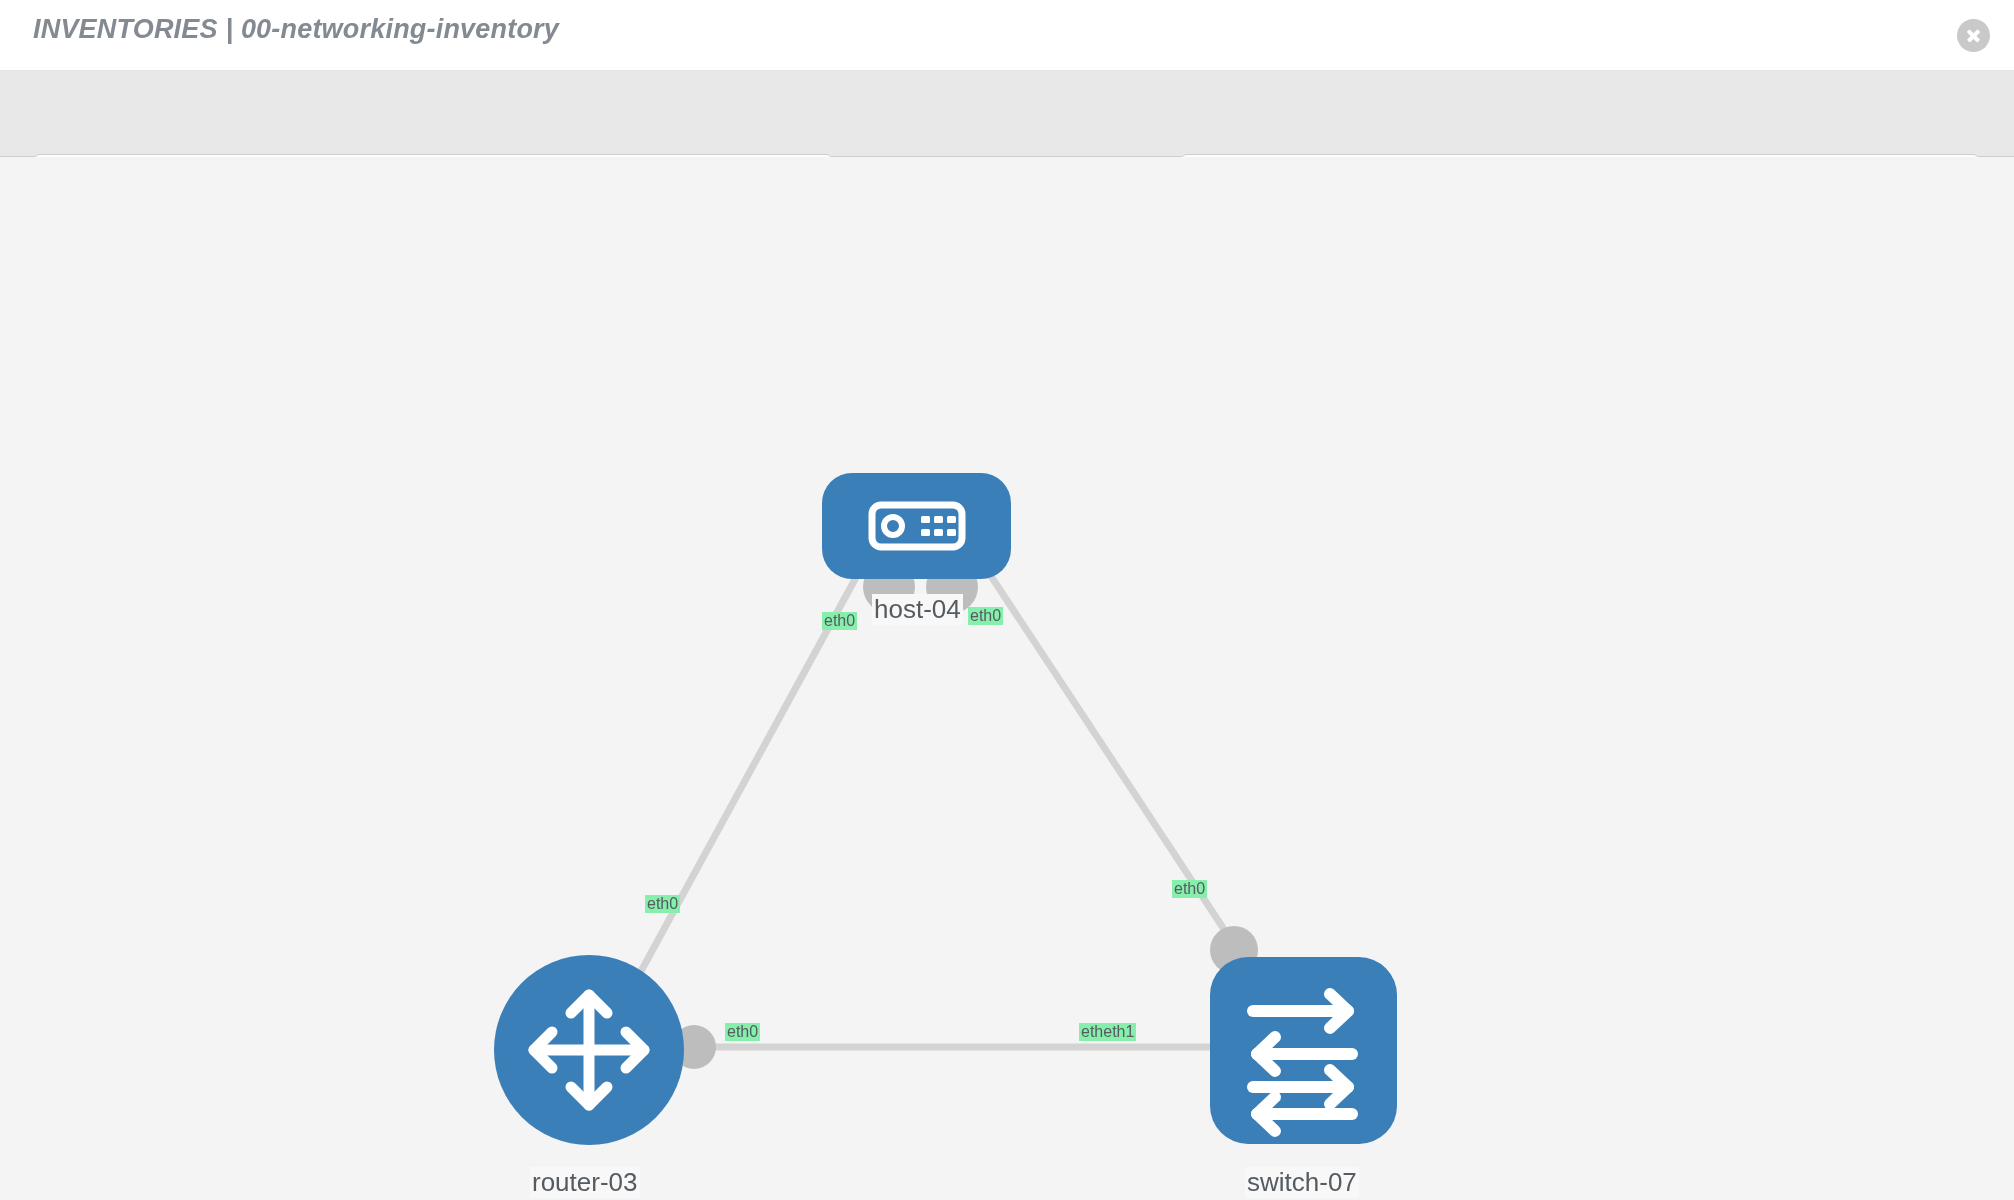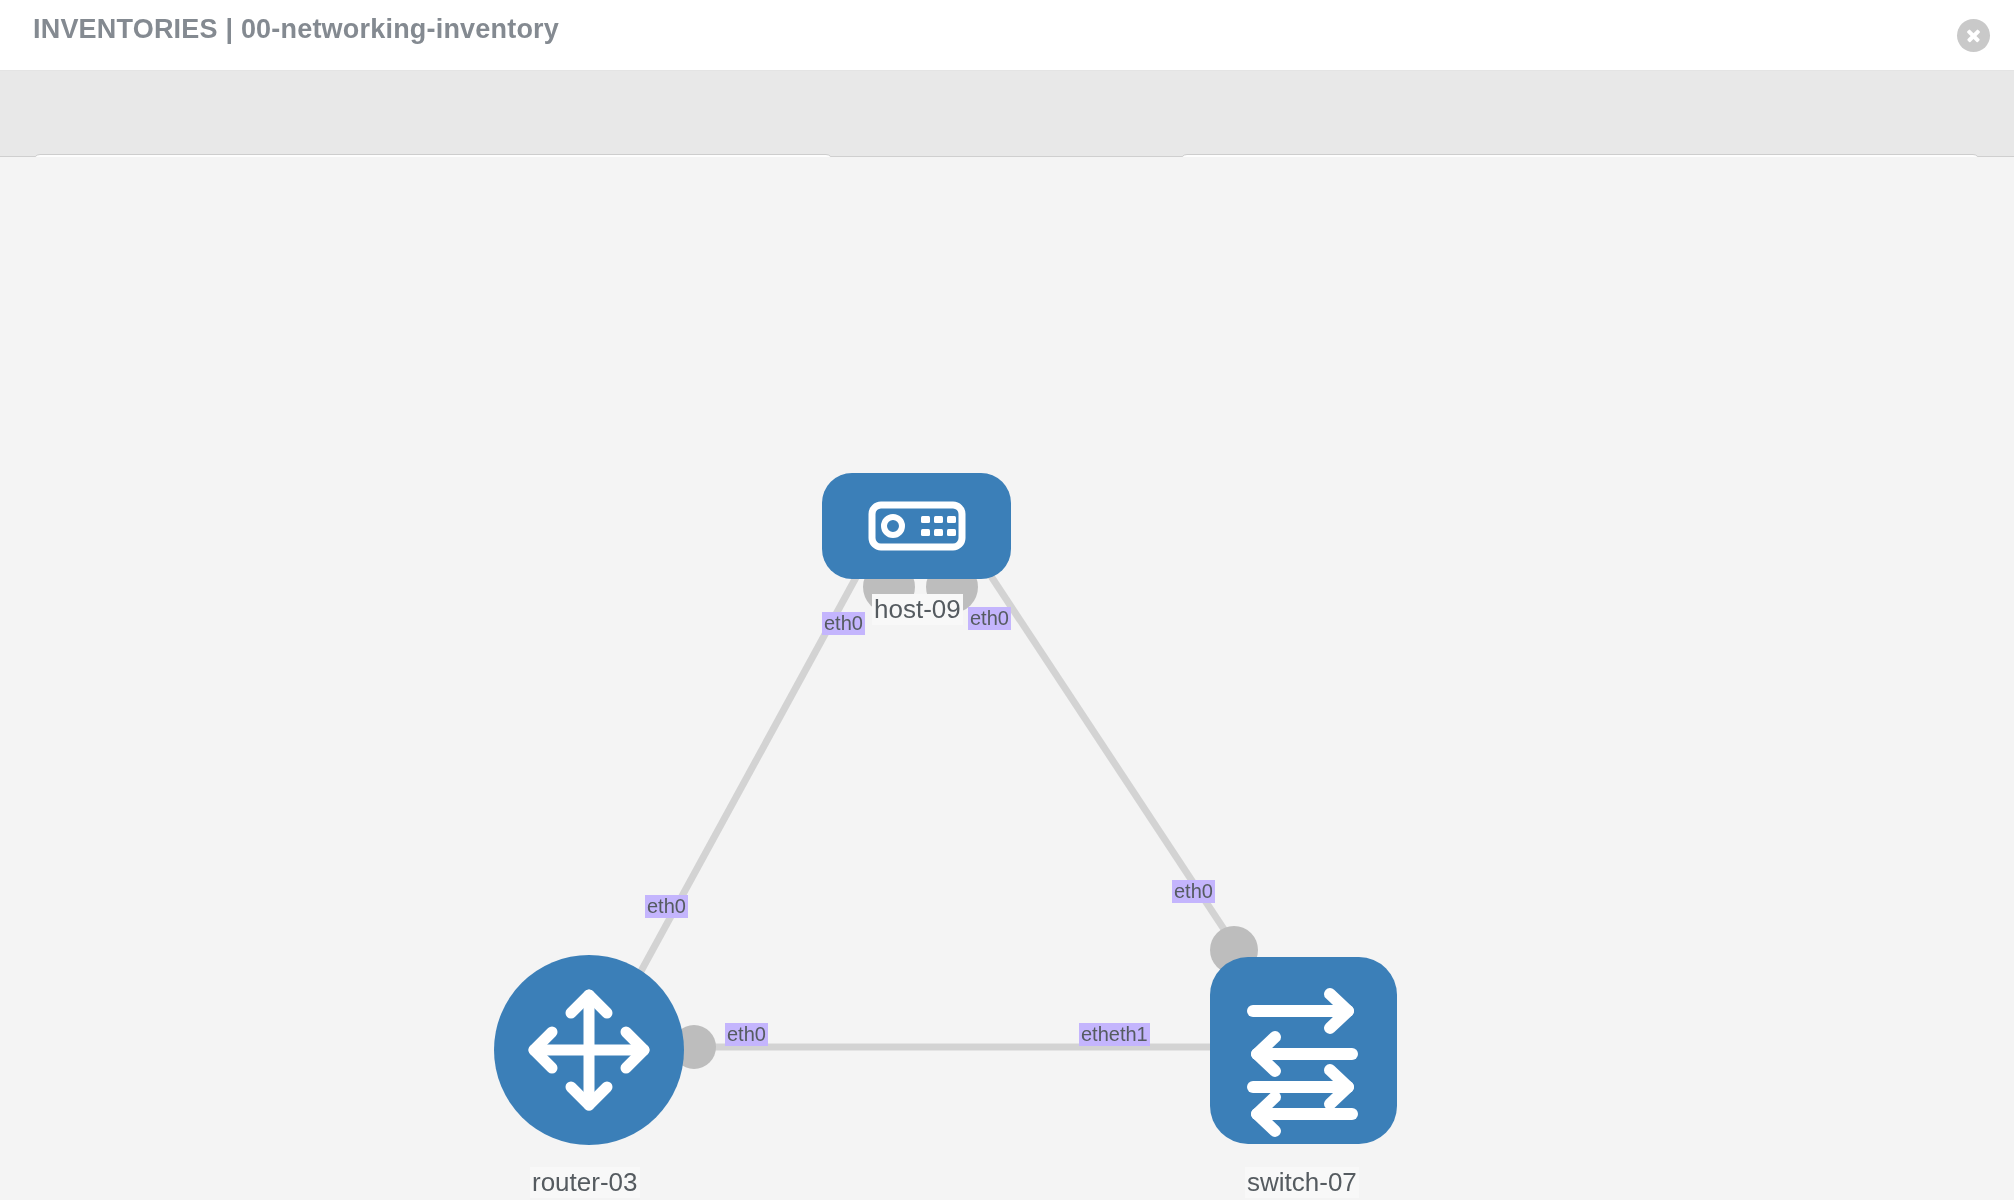--- a/index.html
+++ b/index.html
@@ -29,20 +29,21 @@
     border-bottom: 1px solid #e4e4e4;
   }
   .header-title {
     position: absolute;
     left: 33px; top: 14px;
     font-size: 27px;
     font-weight: bold;
     color: #848a91;
     letter-spacing: 0.2px;
     white-space: nowrap;
+    font-style: italic;
   }
   .close-btn {
     position: absolute;
     right: 24px; top: 19px;
     width: 33px; height: 33px;
     border-radius: 50%;
     background: #c9c9c9;
     cursor: pointer;
   }
   .close-btn::before, .close-btn::after {
@@ -115,23 +116,23 @@
   .node-label {
     position: absolute;
     font-size: 26px;
     color: #555b60;
     background: #f8f8f8;
     white-space: nowrap;
     padding: 0 2px;
   }
   .iface-label {
     position: absolute;
-    font-size: 20px;
+    font-size: 16px;
     color: #555b60;
-    background: #c4b5fd;
+    background: #86efac;
     white-space: nowrap;
     padding: 0 2px;
   }
 </style>
 </head>
 <body>
 
 <div id="app">
 
   <div class="header">
@@ -221,21 +222,21 @@
           <path d="M1352 897 L1257 897"></path>
           <path d="M1275 880 L1257 897 L1275 914"></path>
           <path d="M1253 930 L1348 930"></path>
           <path d="M1330 913 L1348 930 L1330 947"></path>
           <path d="M1352 957 L1257 957"></path>
           <path d="M1275 940 L1257 957 L1275 974"></path>
         </g>
       </g>
     </svg>
 
-    <div class="node-label" style="left:872px; top:437px;">host-09</div>
+    <div class="node-label" style="left:872px; top:437px;">host-04</div>
     <div class="node-label" style="left:530px; top:1010px;">router-03</div>
     <div class="node-label" style="left:1245px; top:1010px;">switch-07</div>
 
     <div class="iface-label" style="left:822px; top:455px;">eth0</div>
     <div class="iface-label" style="left:968px; top:450px;">eth0</div>
     <div class="iface-label" style="left:645px; top:738px;">eth0</div>
     <div class="iface-label" style="left:1172px; top:723px;">eth0</div>
     <div class="iface-label" style="left:725px; top:866px;">eth0</div>
     <div class="iface-label" style="left:1079px; top:866px;">etheth1</div>
 

